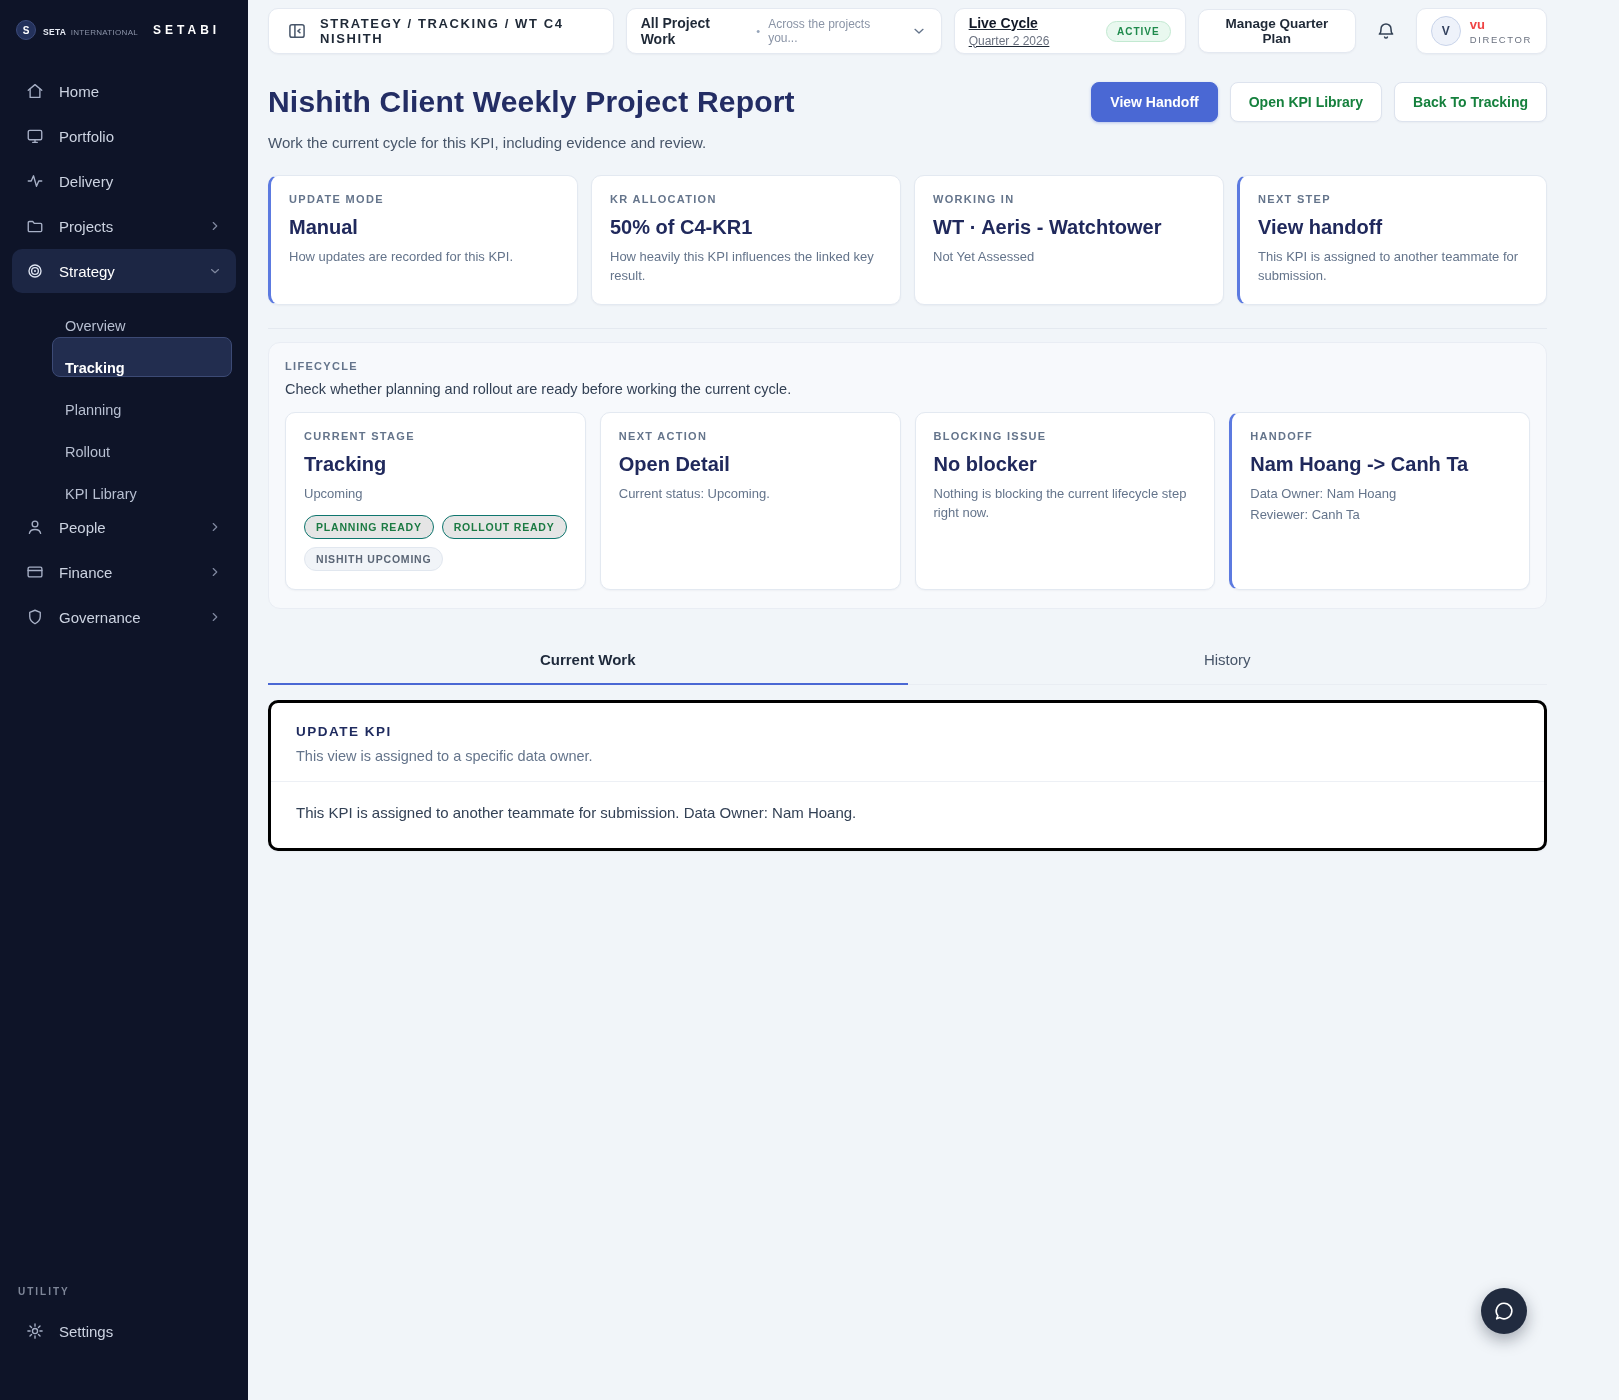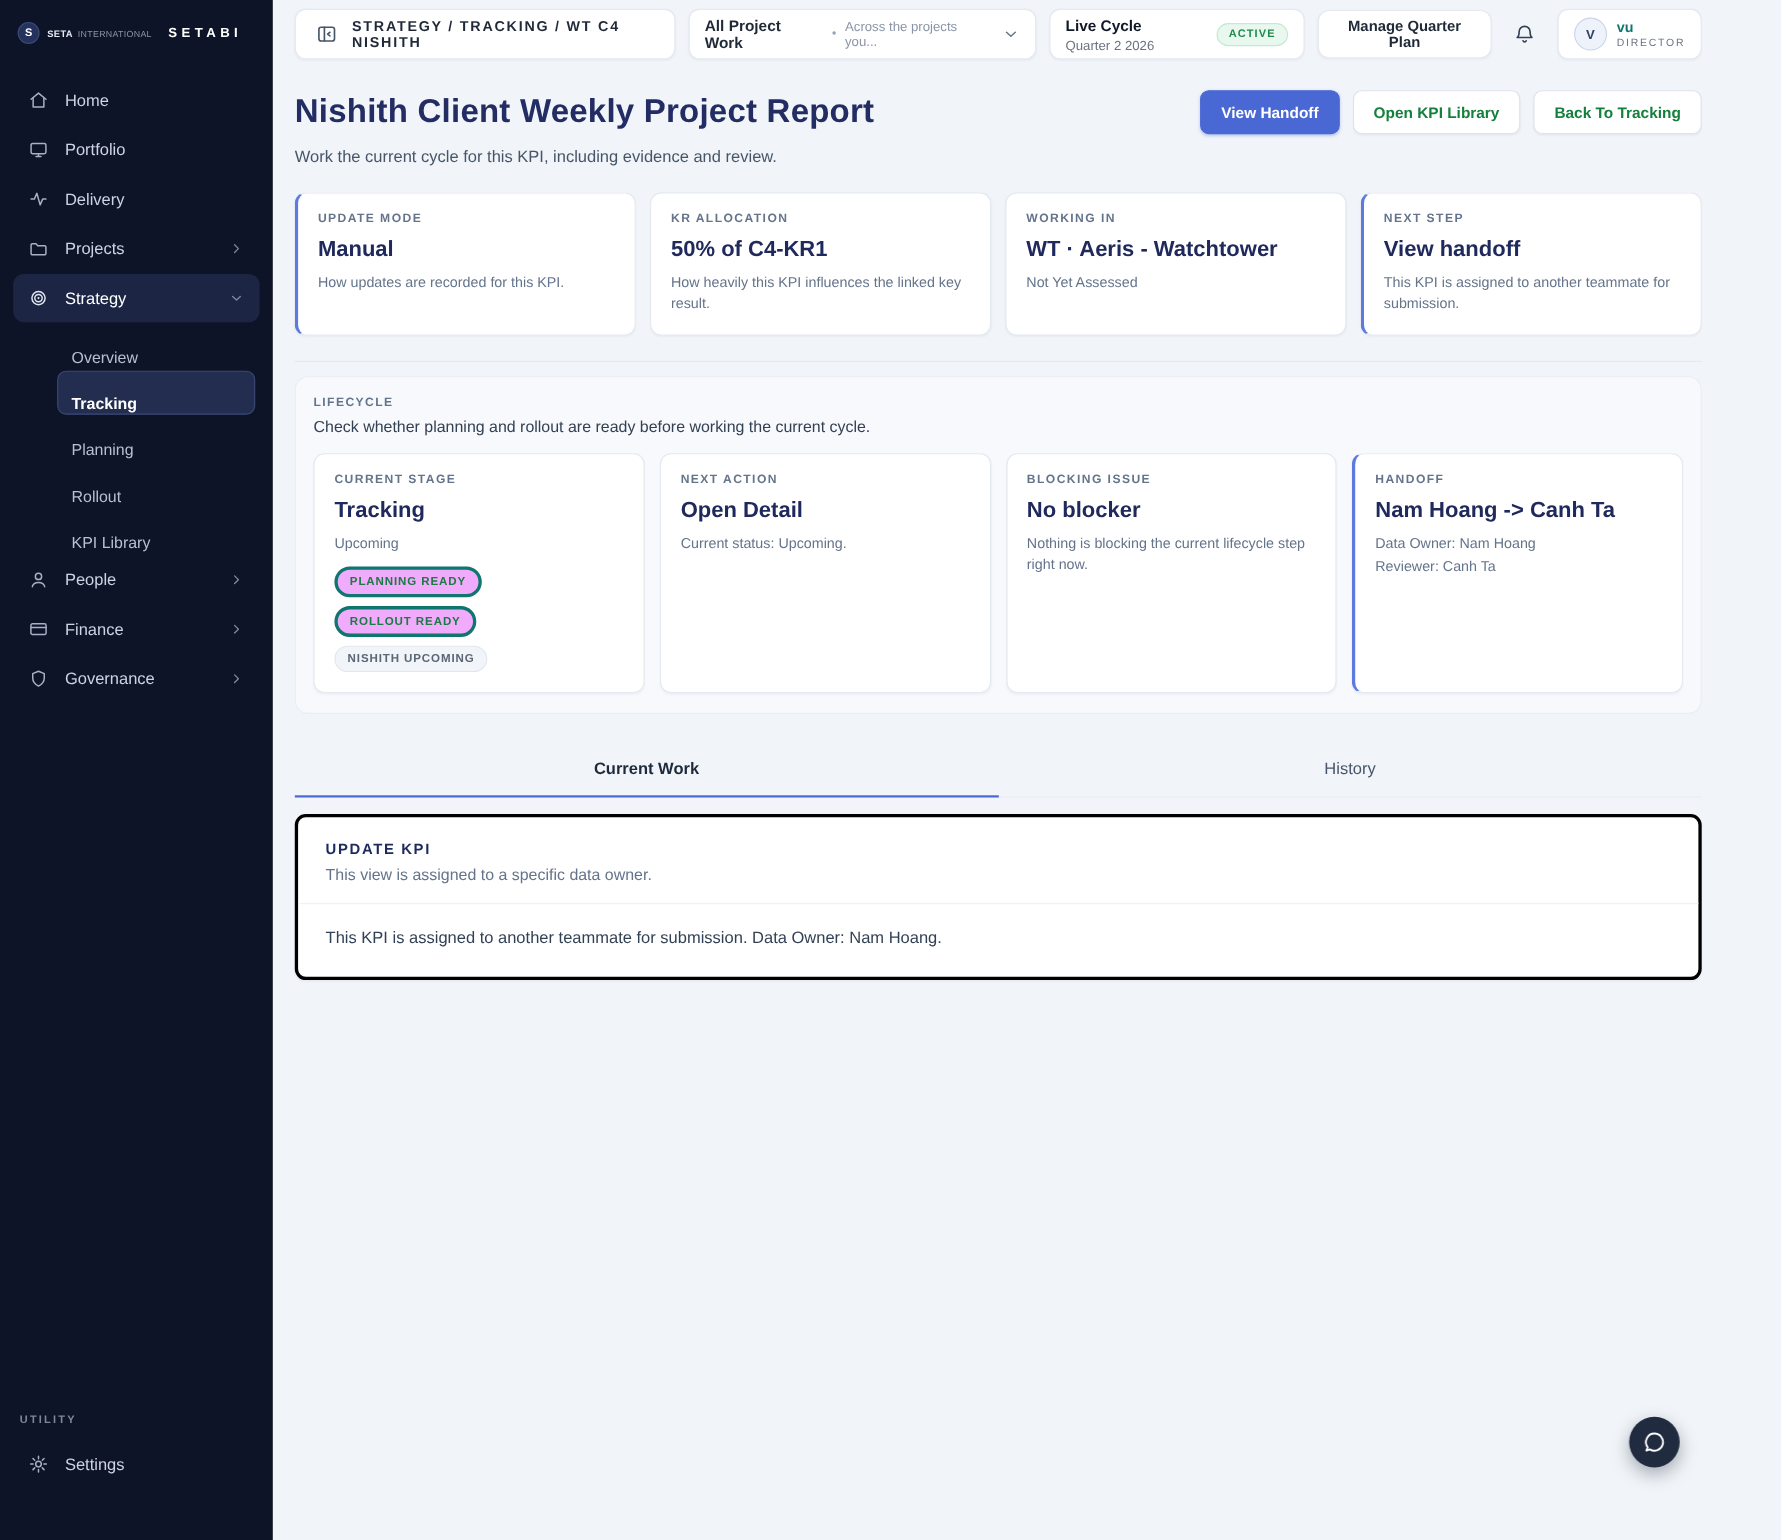--- a/index.html
+++ b/index.html
@@ -71,21 +71,21 @@
   .crumb-icon { color: #475569; }
   .crumb-text { font-size: 13px; font-weight: 700; letter-spacing: 1.6px; color: #1f2937; }
 
   .scope { padding: 0 14px; gap: 8px; min-width: 316px; cursor: pointer; }
   .scope-label { font-size: 14px; font-weight: 700; color: #1f2937; }
   .scope-dot { font-size: 11px; color: #94a3b8; }
   .scope-hint { font-size: 12px; color: #8a94a6; }
   .scope-chev { margin-left: auto; color: #64748b; }
 
   .cycle { margin-left: auto; padding: 0 14px; min-width: 232px; gap: 10px; }
-  .cycle-col { display: flex; flex-direction: column; gap: 3px; }
+  .cycle-col { display: flex; flex-direction: column; gap: 3px; text-decoration: underline; }
   .cycle-title { font-size: 14px; font-weight: 700; color: #111827; }
   .cycle-sub { font-size: 12px; color: #6b7280; }
   .badge-active {
     margin-left: auto; background: #e9f8ef; color: #1f8a4c; border: 1px solid #c2e9d1;
     font-size: 10px; font-weight: 700; letter-spacing: 1px;
     border-radius: 999px; padding: 4px 10px;
   }
 
   .btn-chip {
     background: #ffffff; border: 1px solid #e4e9f1; border-radius: 10px;
@@ -99,21 +99,21 @@
     color: #334155; cursor: pointer;
   }
   .user-chip { padding: 0 14px; gap: 9px; cursor: pointer; }
   .avatar {
     width: 30px; height: 30px; border-radius: 50%;
     background: #eef2fa; border: 1px solid #c9d4ea; color: #33415e;
     font-size: 12px; font-weight: 700;
     display: flex; align-items: center; justify-content: center;
   }
   .user-col { display: flex; flex-direction: column; gap: 2px; }
-  .user-name { font-size: 13px; font-weight: 700; color: #0f766e; }
+  .user-name { font-size: 13px; font-weight: 700; color: #ef4444; }
   .user-role { font-size: 9.5px; letter-spacing: 1.6px; color: #6b7280; }
 
   
   .title-row { display: flex; align-items: center; margin-top: 28px; gap: 12px; }
   .page-title { flex: 1; font-size: 30px; font-weight: 800; color: #232d64; letter-spacing: .2px; }
   .btn {
     height: 40px; border-radius: 8px; padding: 0 18px;
     font-family: inherit; font-size: 14px; font-weight: 600; cursor: pointer;
   }
   .btn-primary { background: #4a68d4; border: 1px solid #4a68d4; color: #ffffff; box-shadow: 0 1px 3px rgba(74,104,212,.35); }
@@ -141,21 +141,21 @@
   }
   .lc-label { font-size: 11px; font-weight: 700; letter-spacing: 1.3px; color: #64748b; }
   .lc-desc { margin-top: 9px; font-size: 14.5px; color: #334155; }
   .lc-grid { margin-top: 15px; display: grid; grid-template-columns: repeat(4, 1fr); gap: 14px; }
   .lc-card { min-height: 152px; }
   .badge-row { margin-top: 11px; display: flex; flex-wrap: wrap; gap: 8px; }
   .pill {
     display: inline-flex; align-items: center; border-radius: 999px;
     padding: 5px 11px; font-size: 10.5px; font-weight: 700; letter-spacing: .8px;
   }
-  .pill.green { background: #f0abfc; color: #1b7a43; border: 3px solid #0f766e; }
+  .pill.green { background: #e5e5e5; color: #1b7a43; border: 1px solid #0f766e; }
   .pill.gray { background: #f1f4f8; color: #5b6676; border: 1px solid #e1e7ef; }
   .lc-line2 { margin-top: 3px; font-size: 13px; color: #64748b; }
 
   
   .tabs { margin-top: 32px; display: flex; border-bottom: 1px solid #e9edf3; }
   .tab {
     flex: 1; text-align: center; padding: 10px 0 15px;
     font-size: 15px; color: #475569; cursor: pointer;
     border-bottom: 2px solid transparent; margin-bottom: -1px;
   }

